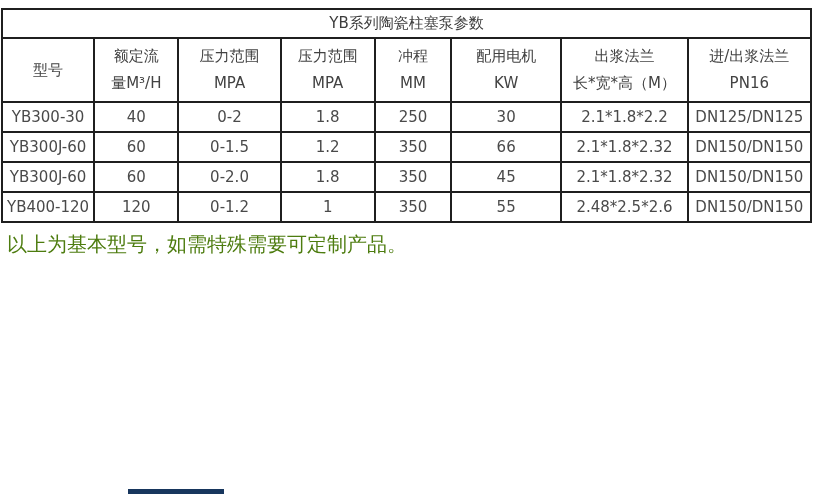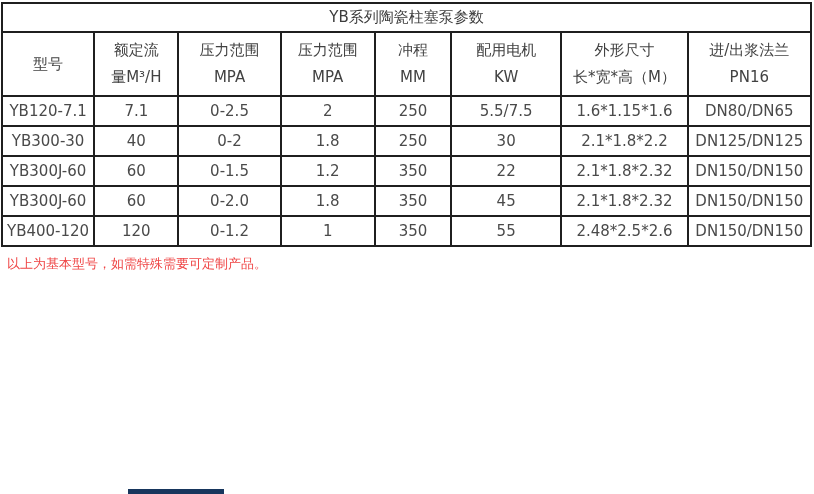--- a/index.html
+++ b/index.html
@@ -12,21 +12,21 @@
     position: relative;
     width: 814px;
     height: 494px;
     background: #ffffff;
     overflow: hidden;
   }
   table.spec-table {
     border-collapse: collapse;
     table-layout: fixed;
     width: 811px;
-    margin: 2px 0 0 1px;
+    margin: 8px 0 0 1px;
     color: #4a4a4a;
   }
   table.spec-table th,
   table.spec-table td {
     border: 2px solid #1f1f1f;
     text-align: center;
     vertical-align: middle;
     font-size: 15px;
     font-weight: normal;
     padding: 0 2px;
@@ -42,22 +42,22 @@
     height: 62px;
     line-height: 27px;
     color: #424242;
   }
   tbody td {
     height: 28px;
     color: #4a4a4a;
   }
   .note {
     margin: 8px 0 0 7px;
-    font-size: 13px;
-    color: #ef4444;
+    font-size: 20px;
+    color: #4d7c0f;
   }
   .cutoff-bar {
     position: absolute;
     left: 128px;
     top: 489px;
     width: 96px;
     height: 5px;
     background: #17365d;
   }
 </style>
@@ -99,57 +99,47 @@
           </th>
           <th class="col-head">
             <div>冲程</div>
             <div>MM</div>
           </th>
           <th class="col-head">
             <div>配用电机</div>
             <div>KW</div>
           </th>
           <th class="col-head">
-            <div>外形尺寸</div>
+            <div>出浆法兰</div>
             <div>长*宽*高（M）</div>
           </th>
           <th class="col-head">
             <div>进/出浆法兰</div>
             <div>PN16</div>
           </th>
         </tr>
     </thead>
     <tbody>
-        <tr>
-          <td>YB120-7.1</td>
-          <td>7.1</td>
-          <td>0-2.5</td>
-          <td>2</td>
-          <td>250</td>
-          <td>5.5/7.5</td>
-          <td>1.6*1.15*1.6</td>
-          <td>DN80/DN65</td>
-        </tr>
         <tr>
           <td>YB300-30</td>
           <td>40</td>
           <td>0-2</td>
           <td>1.8</td>
           <td>250</td>
           <td>30</td>
           <td>2.1*1.8*2.2</td>
           <td>DN125/DN125</td>
         </tr>
         <tr>
           <td>YB300J-60</td>
           <td>60</td>
           <td>0-1.5</td>
           <td>1.2</td>
           <td>350</td>
-          <td>22</td>
+          <td>66</td>
           <td>2.1*1.8*2.32</td>
           <td>DN150/DN150</td>
         </tr>
         <tr>
           <td>YB300J-60</td>
           <td>60</td>
           <td>0-2.0</td>
           <td>1.8</td>
           <td>350</td>
           <td>45</td>

